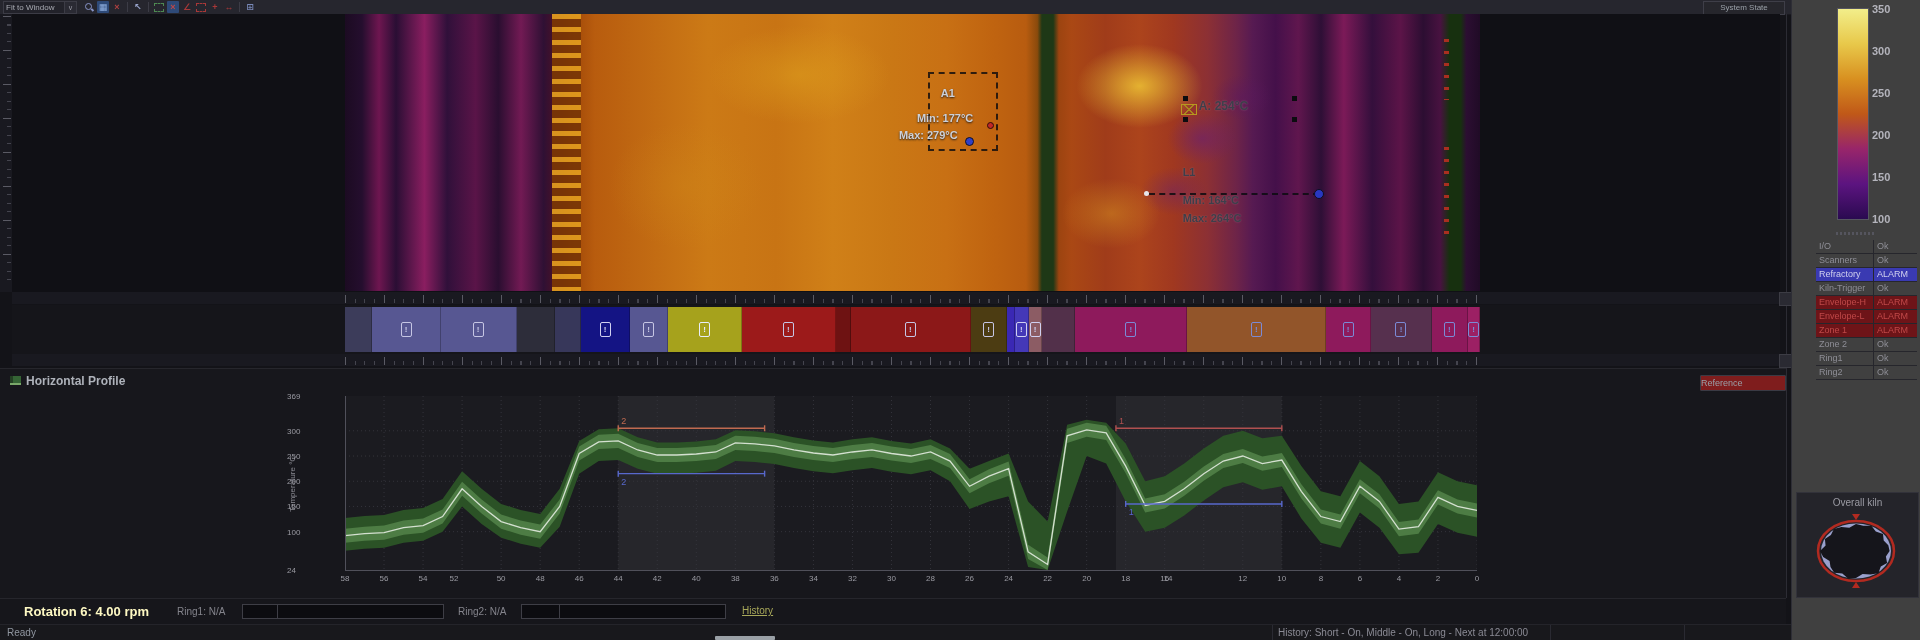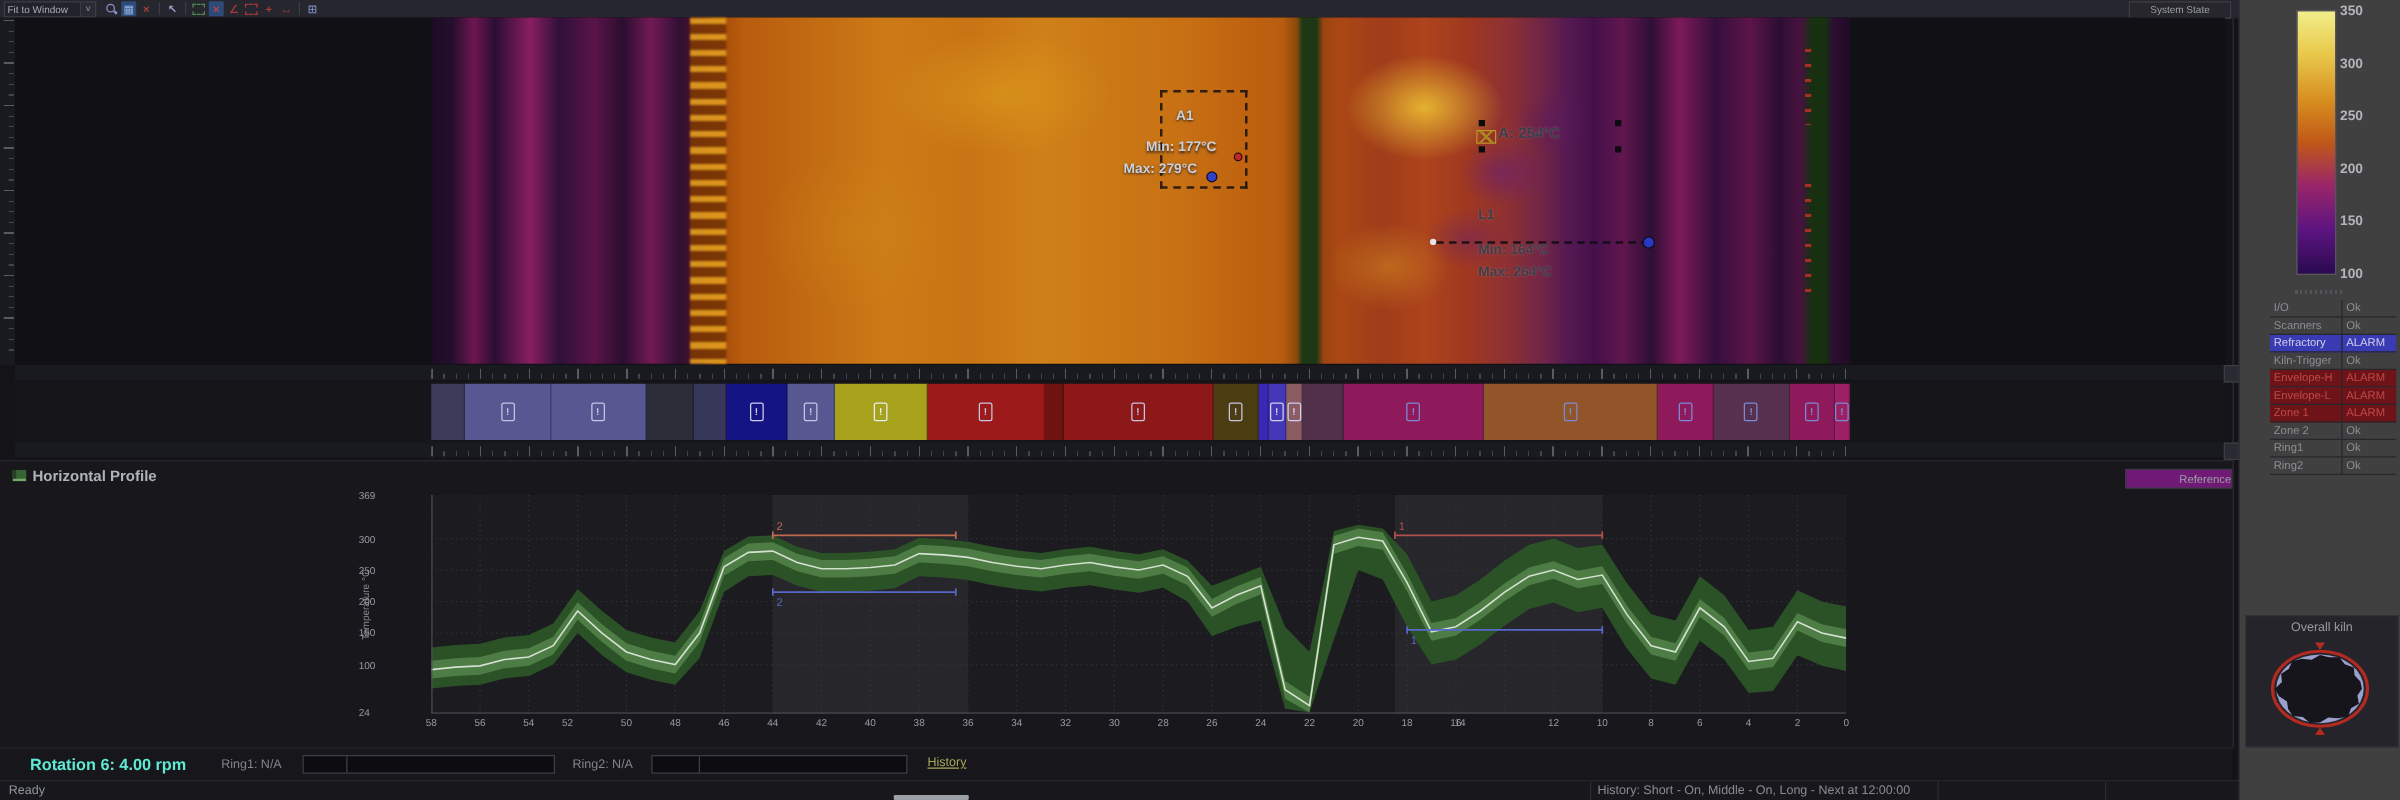--- a/index.html
+++ b/index.html
@@ -74,33 +74,33 @@
   #zones-strip{position:absolute;left:333px;top:2px;width:1135px;height:45px;display:flex;}
   .zseg{height:100%;display:flex;align-items:center;justify-content:center;border-right:1px solid rgba(0,0,0,.25);}
   .zicon{width:9px;height:13px;border:1px solid currentColor;border-radius:2px;font-size:8px;font-weight:bold;
      display:flex;align-items:center;justify-content:center;line-height:1;}
   
   #profile-panel{position:absolute;left:0;top:368px;width:1786px;height:230px;background:#17171c;border-top:1px solid #26262c;}
   #profile-header{position:absolute;left:0;top:2px;width:100%;height:20px;}
   #profile-chart-icon{position:absolute;left:10px;top:5px;width:11px;height:9px;background:#356435;
      box-shadow:inset 0 -2px 0 #7aa86a, inset 3px 0 0 #243f24;}
   #profile-title{position:absolute;left:26px;top:3px;font-size:12px;font-weight:bold;color:#aeb2ba;}
-  #reference-btn{position:absolute;left:1700px;top:4px;width:84px;height:14px;line-height:14px;text-align:right;
-     background:#701a75;border:1px solid #3a3a44;color:#9aa0a8;font-size:9px;border-radius:1px;}
+  #reference-btn{position:absolute;left:1700px;top:4px;width:84px;height:14px;line-height:14px;text-align:left;
+     background:#7f1d1d;border:1px solid #3a3a44;color:#9aa0a8;font-size:9px;border-radius:1px;}
   #chart-wrap{position:absolute;left:345px;top:27px;width:1132px;height:175px;background:#1b1b20;}
   #yticks{position:absolute;left:300px;top:22px;width:42px;height:185px;font-size:8px;color:#9a9aa2;}
   #yticks div{position:absolute;right:15px;width:40px;text-align:left;}
   #ylabel{position:absolute;left:288px;top:60px;height:110px;font-size:8px;color:#8a8a92;
      writing-mode:vertical-rl;transform:rotate(180deg);text-align:center;}
   #xticks{position:absolute;left:345px;top:205px;width:1132px;height:11px;font-size:8px;color:#9a9aa2;}
   #xticks div{position:absolute;width:20px;text-align:center;}
   #xlabel{position:absolute;left:345px;top:216px;width:1132px;text-align:center;font-size:8px;color:#8a8a92;}
   
   #bottom-bar{position:absolute;left:0;top:598px;width:1786px;height:26px;background:#16161b;border-top:1px solid #26262c;}
-  #rotation-label{position:absolute;left:24px;top:5px;font-size:13px;font-weight:bold;color:#5eead4;}
+  #rotation-label{position:absolute;left:24px;top:5px;font-size:13px;font-weight:bold;color:#fef9c3;}
   .ring-label{position:absolute;top:7px;font-size:10px;color:#84848c;}
   .ring-bar{position:absolute;top:5px;height:13px;background:#0c0c10;border:1px solid #3e3e46;}
   .ring-div{position:absolute;top:0;width:1px;height:100%;background:#3e3e46;}
   #history-link{position:absolute;left:742px;top:6px;font-size:10px;color:#a8a85a;text-decoration:underline;}
   #status-bar{position:absolute;left:0;top:624px;width:1920px;height:16px;background:#18181c;border-top:1px solid #24242a;font-size:10px;color:#9096a0;}
   #ready-label{position:absolute;left:7px;top:2px;}
   #history-state{position:absolute;left:1278px;top:2px;color:#8a8a94;}
   .sb-sep{position:absolute;top:0;width:1px;height:100%;background:#2a2a32;}
   #taskbar-hint{position:absolute;left:715px;top:636px;width:60px;height:4px;background:#9aa0a6;border-radius:1px;}
   

